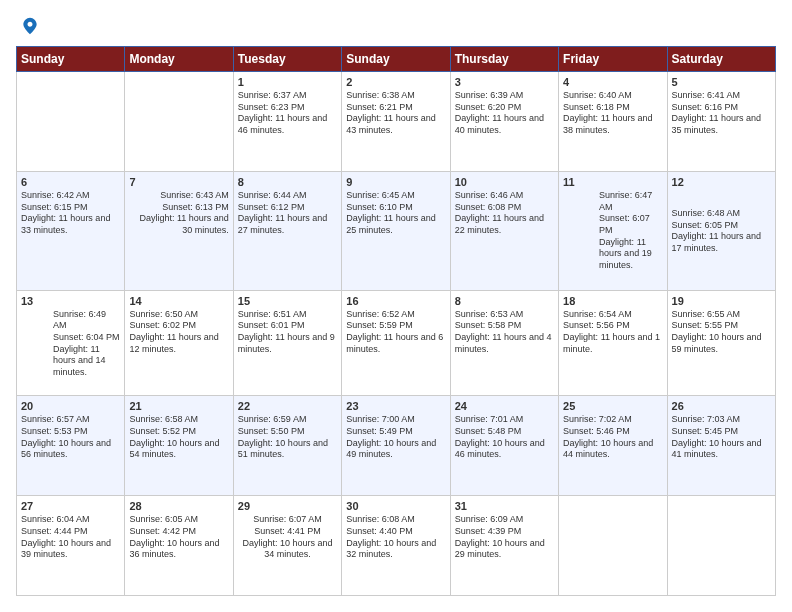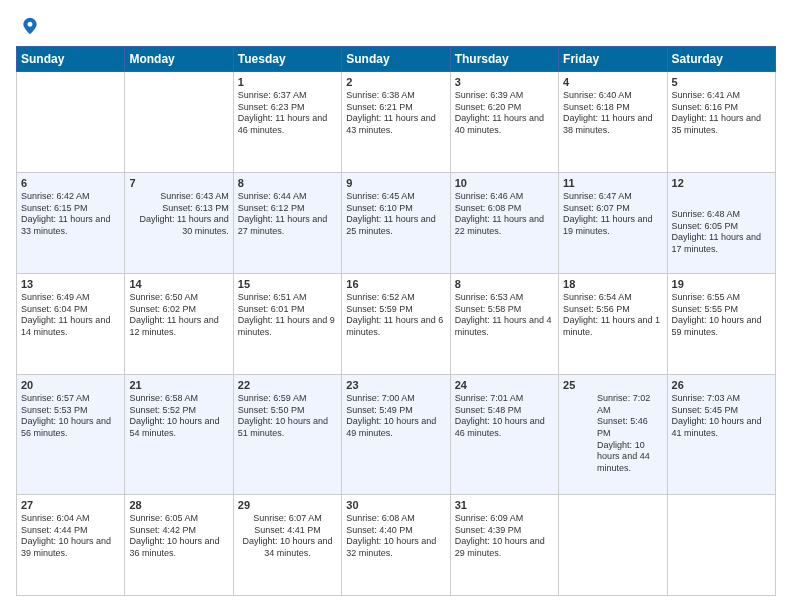--- a/index.html
+++ b/index.html
@@ -62,21 +62,21 @@
       color: #555;
     }
     .calendar {
       flex: 1;
       border: 1px solid #ccc;
       border-collapse: collapse;
       width: 100%;
       table-layout: fixed;
     }
     .calendar th {
-      background-color: #0369a1;
+      background-color: #7f1d1d;
       color: #fff;
       font-size: 12px;
       font-weight: bold;
       padding: 5px 4px;
       border: 1px solid #3a60a8;
       text-align: left;
     }
     .calendar td {
       border: 1px solid #ccc;
       vertical-align: top;
@@ -200,35 +200,35 @@
 Daylight: 11 hours and 25 minutes.</div>
           </td>
           <td>
             <span class="day-num">10</span>
             <div class="cell-text" style="white-space: pre-line;">Sunrise: 6:46 AM
 Sunset: 6:08 PM
 Daylight: 11 hours and 22 minutes.</div>
           </td>
           <td>
             <span class="day-num">11</span>
-            <div class="cell-text" style="white-space: pre-line;">Sunrise: 6:47 AM
+            <div class="cell-text" style="white-space: pre-line; margin-left: 36px;">Sunrise: 6:47 AM
 Sunset: 6:07 PM
 Daylight: 11 hours and 19 minutes.</div>
           </td>
           <td>
             <span class="day-num">12</span>
             <div class="cell-text" style="white-space: pre-line; margin-top: 20px;">Sunrise: 6:48 AM
 Sunset: 6:05 PM
 Daylight: 11 hours and 17 minutes.</div>
           </td>
         </tr>
         <tr>
           <td>
             <span class="day-num">13</span>
-            <div class="cell-text" style="white-space: pre-line;">Sunrise: 6:49 AM
+            <div class="cell-text" style="white-space: pre-line; margin-left: 32px;">Sunrise: 6:49 AM
 Sunset: 6:04 PM
 Daylight: 11 hours and 14 minutes.</div>
           </td>
           <td>
             <span class="day-num">14</span>
             <div class="cell-text" style="white-space: pre-line;">Sunrise: 6:50 AM
 Sunset: 6:02 PM
 Daylight: 11 hours and 12 minutes.</div>
           </td>
           <td>
@@ -288,21 +288,21 @@
 Daylight: 10 hours and 49 minutes.</div>
           </td>
           <td>
             <span class="day-num">24</span>
             <div class="cell-text" style="white-space: pre-line;">Sunrise: 7:01 AM
 Sunset: 5:48 PM
 Daylight: 10 hours and 46 minutes.</div>
           </td>
           <td>
             <span class="day-num">25</span>
-            <div class="cell-text" style="white-space: pre-line; margin-left: 34px;">Sunrise: 7:02 AM
+            <div class="cell-text" style="white-space: pre-line;">Sunrise: 7:02 AM
 Sunset: 5:46 PM
 Daylight: 10 hours and 44 minutes.</div>
           </td>
           <td>
             <span class="day-num">26</span>
             <div class="cell-text" style="white-space: pre-line;">Sunrise: 7:03 AM
 Sunset: 5:45 PM
 Daylight: 10 hours and 41 minutes.</div>
           </td>
         </tr>

